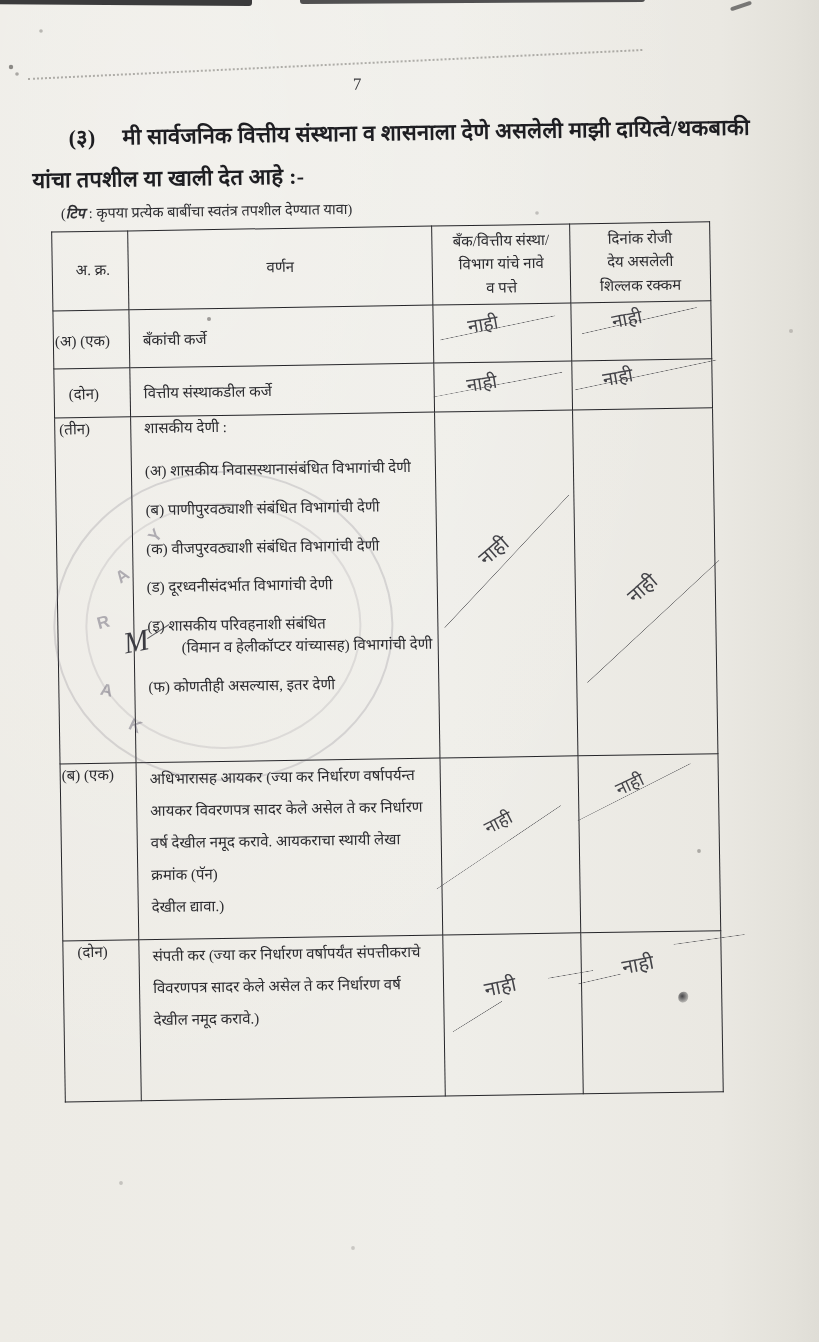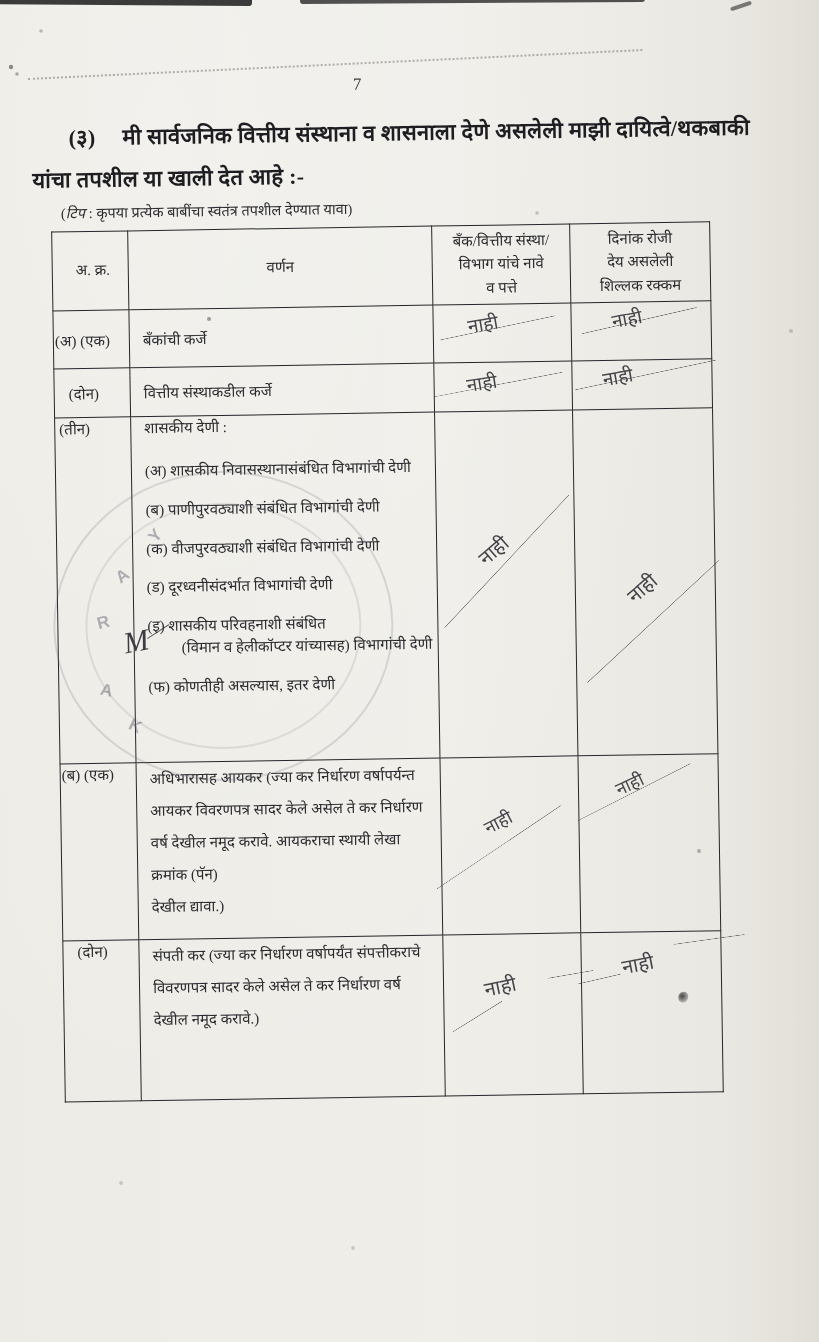--- a/index.html
+++ b/index.html
@@ -40,21 +40,21 @@
   .content{position:absolute;inset:0;transform:rotate(-0.9deg);transform-origin:50% 40%;}
 
   .page-number{position:absolute;left:360px;top:74px;font-size:17px;color:#3a3a3e;}
 
   .heading{position:absolute;left:38px;top:112px;width:762px;font-weight:700;
     font-size:22px;color:#1e1e22;letter-spacing:.2px;line-height:1.9;}
   .h-line1{white-space:nowrap;}
   .clause{display:inline-block;margin-left:37px;margin-right:27px;}
 
   .note{position:absolute;left:66px;top:197px;font-size:14.5px;color:#2e2e32;white-space:nowrap;}
-  .note-label{font-style:italic;font-weight:400;}
+  .note-label{font-style:italic;font-weight:700;}
 
   table.doc-table{
     position:absolute;left:56px;top:226px;border-collapse:collapse;table-layout:fixed;
     font-size:15px;color:#2c2c30;
   }
   .doc-table td{
     border:1.7px solid #26262a;padding:0;vertical-align:middle;overflow:visible;
   }
   .doc-table tr.hdr td{height:78px;text-align:center;line-height:1.55;}
   .doc-table td.hc1{text-align:left;padding-left:5px;}

